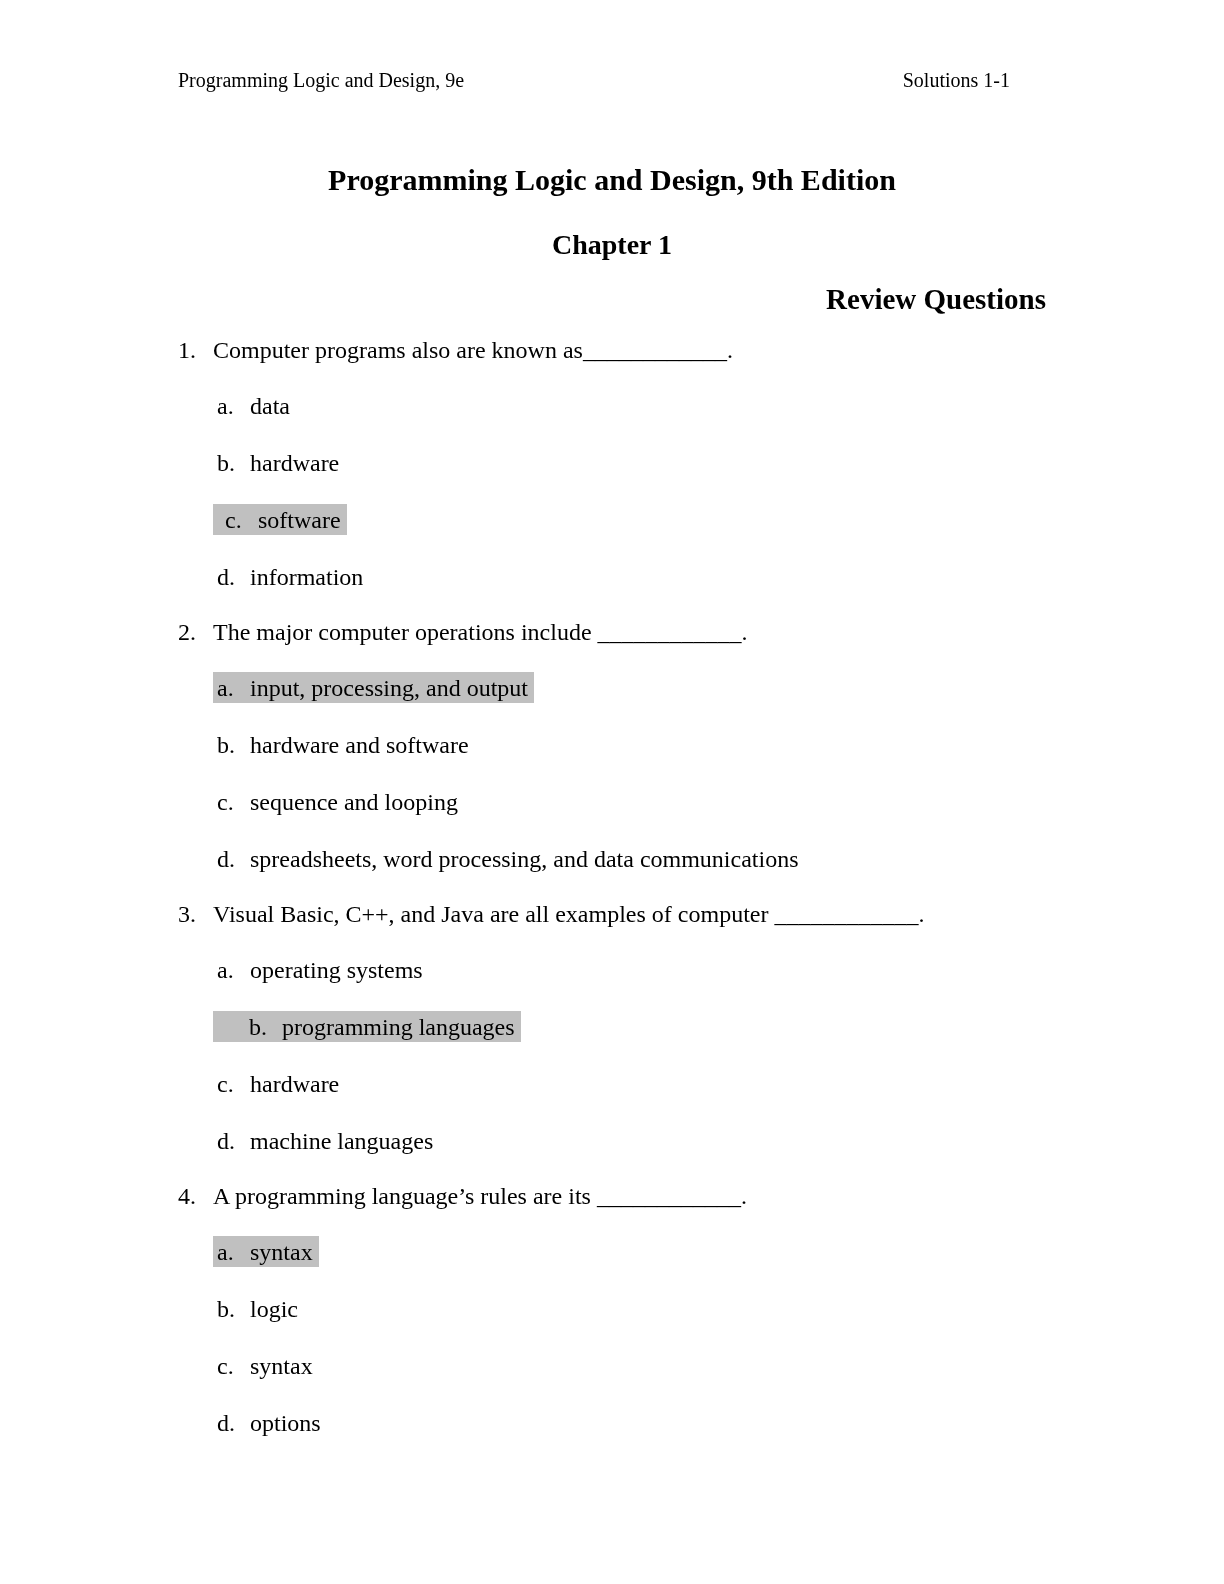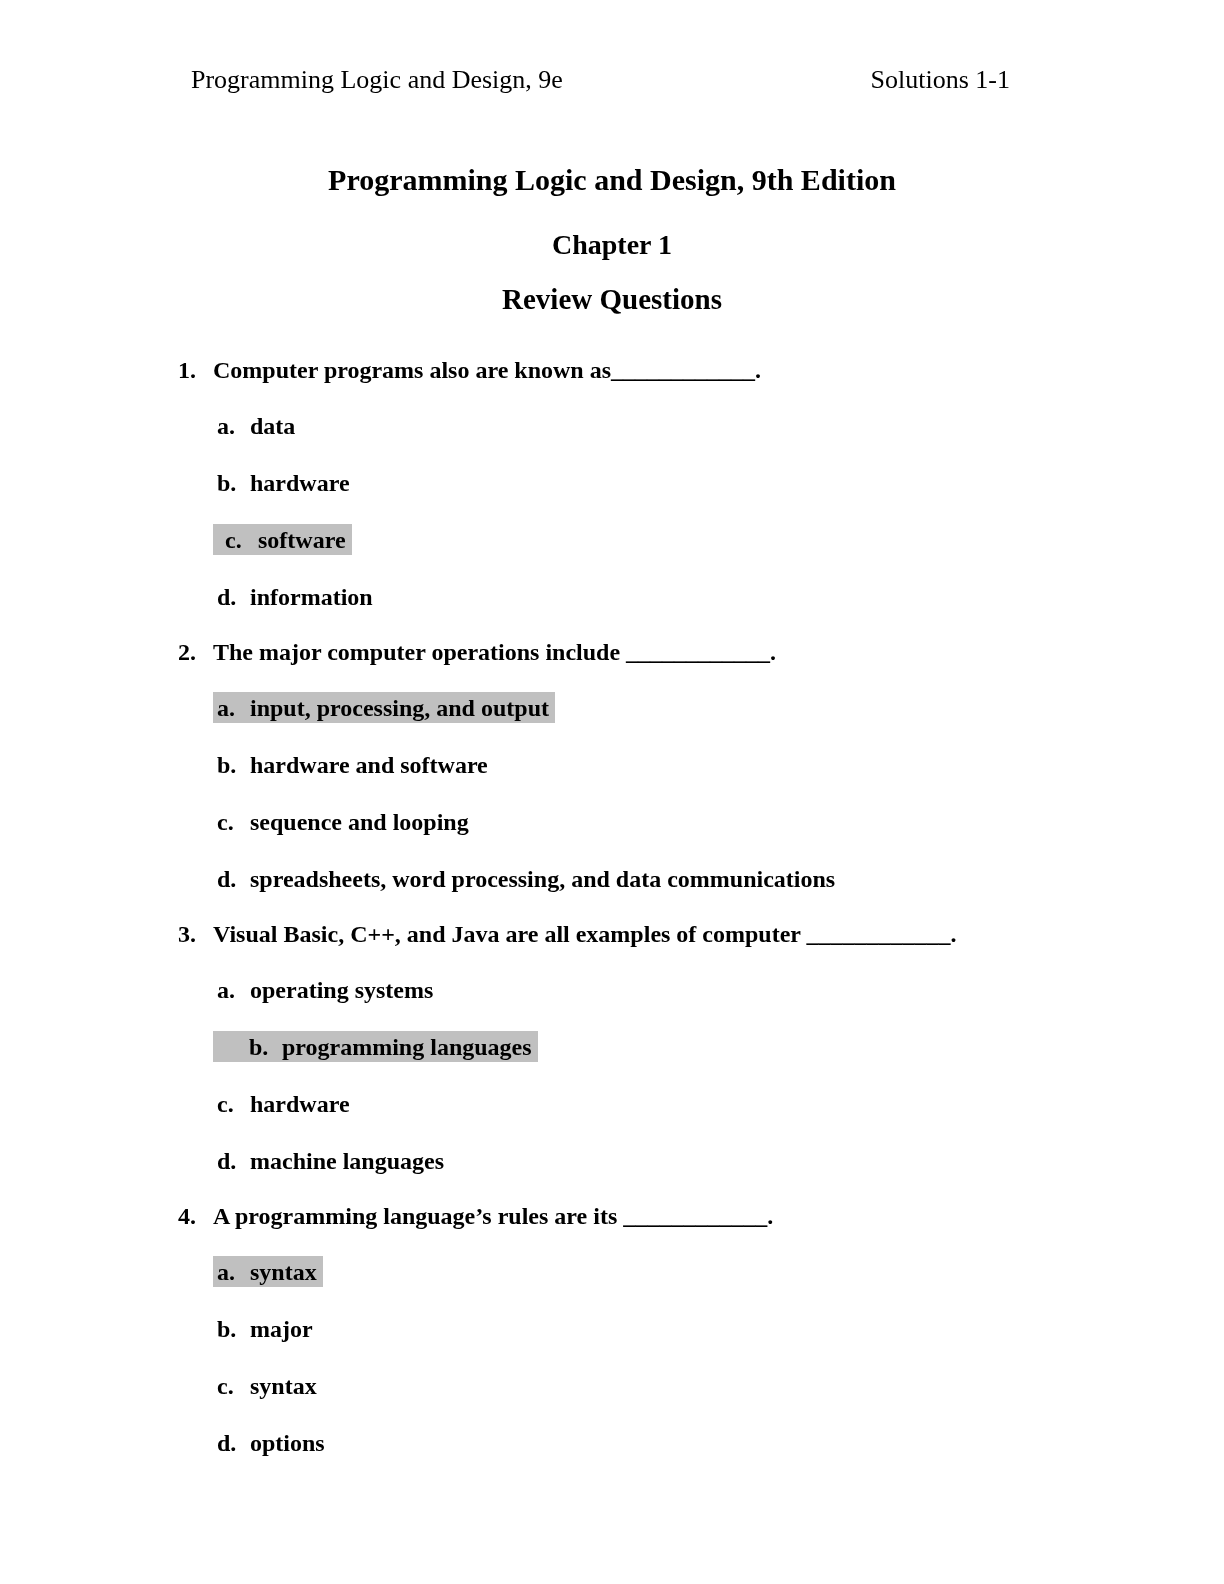--- a/index.html
+++ b/index.html
@@ -14,23 +14,22 @@
     height: 1584px;
     background: #ffffff;
     color: #000000;
     font-family: "Liberation Serif", "DejaVu Serif", serif;
     padding: 66px 178px 0 178px;
     overflow: hidden;
   }
   .doc-header {
     display: flex;
     justify-content: space-between;
-    font-size: 26px;
+    font-size: 20px;
     line-height: 28px;
-    margin-left: 13px;
   }
   .hdr-right {
     margin-right: 36px;
   }
   .doc-title {
     font-size: 30px;
     font-weight: bold;
     text-align: center;
     margin: 70px 0 0 0;
     line-height: 32px;
@@ -38,28 +37,27 @@
   .doc-chapter {
     font-size: 28px;
     font-weight: bold;
     text-align: center;
     margin: 33px 0 0 0;
     line-height: 32px;
   }
   .doc-section {
     font-size: 29px;
     font-weight: bold;
-    text-align: center;
+    text-align: right;
     margin: 22px 0 0 0;
     line-height: 33px;
   }
   .questions {
-    margin-top: 40px;
+    margin-top: 20px;
     font-size: 24px;
-    font-weight: bold;
   }
   .q-line {
     line-height: 28px;
     margin-bottom: 26px;
     white-space: nowrap;
   }
   .q-number {
     display: inline-block;
     width: 35px;
   }
@@ -108,18 +106,18 @@
       <div>
         <div class="q-line"><span class="q-number">3.</span><span>Visual Basic, C++, and Java are all examples of computer ____________.</span></div>
         <div class="option-line"><span class="option-box"><span class="option-letter">a.</span><span>operating systems</span></span></div>
         <div class="option-line"><span class="option-box" style="background-color: rgb(192, 192, 192); padding-left: 36px;"><span class="option-letter">b.</span><span>programming languages</span></span></div>
         <div class="option-line"><span class="option-box"><span class="option-letter">c.</span><span>hardware</span></span></div>
         <div class="option-line"><span class="option-box"><span class="option-letter">d.</span><span>machine languages</span></span></div>
       </div>
       <div>
         <div class="q-line"><span class="q-number">4.</span><span>A programming language’s rules are its ____________.</span></div>
         <div class="option-line"><span class="option-box" style="background-color: rgb(192, 192, 192);"><span class="option-letter">a.</span><span>syntax</span></span></div>
-        <div class="option-line"><span class="option-box"><span class="option-letter">b.</span><span>major</span></span></div>
+        <div class="option-line"><span class="option-box"><span class="option-letter">b.</span><span>logic</span></span></div>
         <div class="option-line"><span class="option-box"><span class="option-letter">c.</span><span>syntax</span></span></div>
         <div class="option-line"><span class="option-box"><span class="option-letter">d.</span><span>options</span></span></div>
       </div>
     </div>
 </div>
 
 </body></html>

